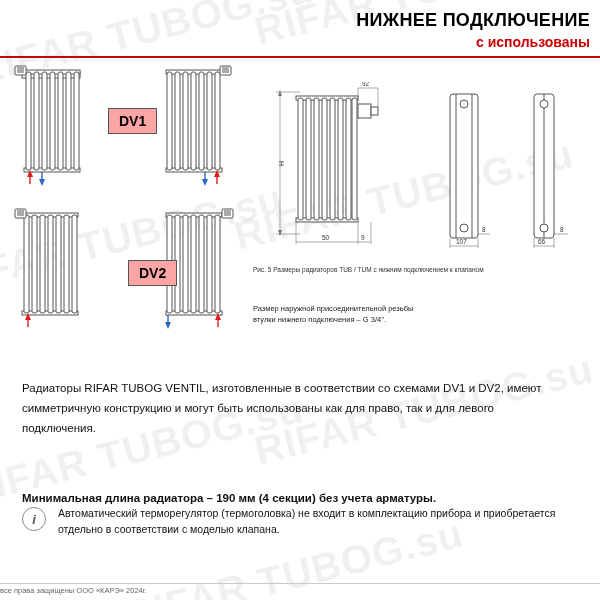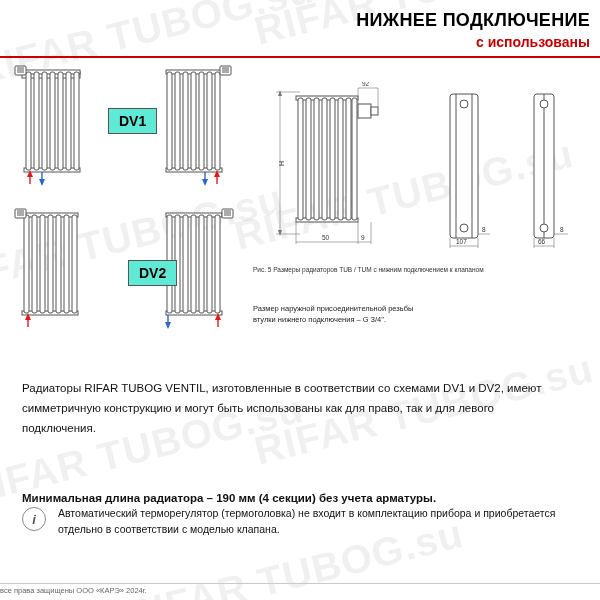--- a/index.html
+++ b/index.html
@@ -76,21 +76,21 @@
 
   
   .rad {
     position: absolute;
   }
   .rad svg { display: block; }
 
   .dv-label {
     position: absolute;
     border: 1px solid #555;
-    background: #5eead4;
+    background: #fca5a5;
     font-size: 14px;
     font-weight: bold;
     padding: 4px 10px;
     color: #000;
   }
 
   
   .fig-caption {
     position: absolute;
     font-size: 6.5px;

